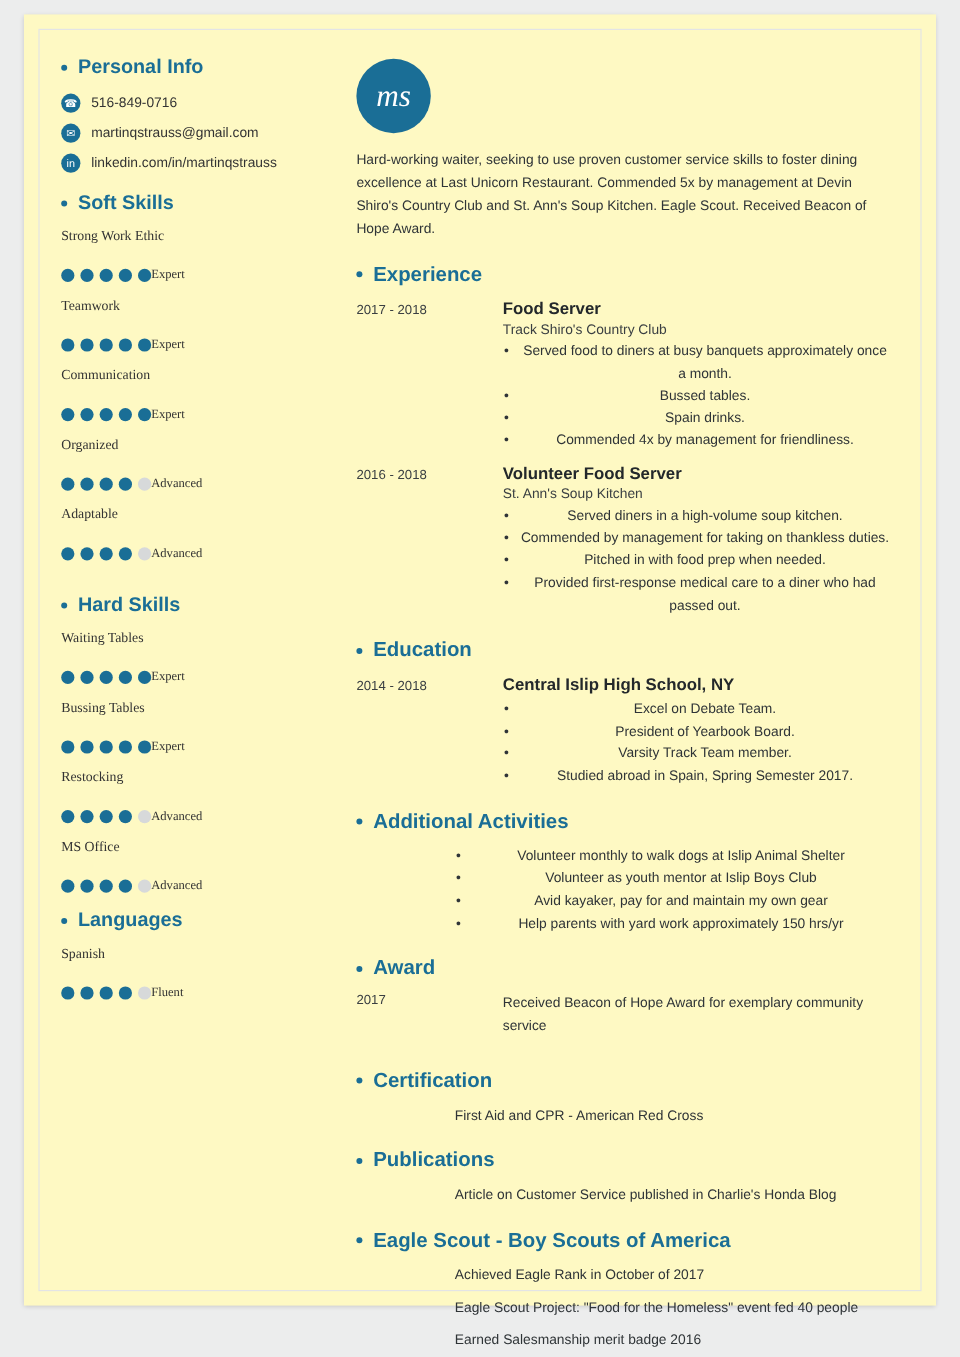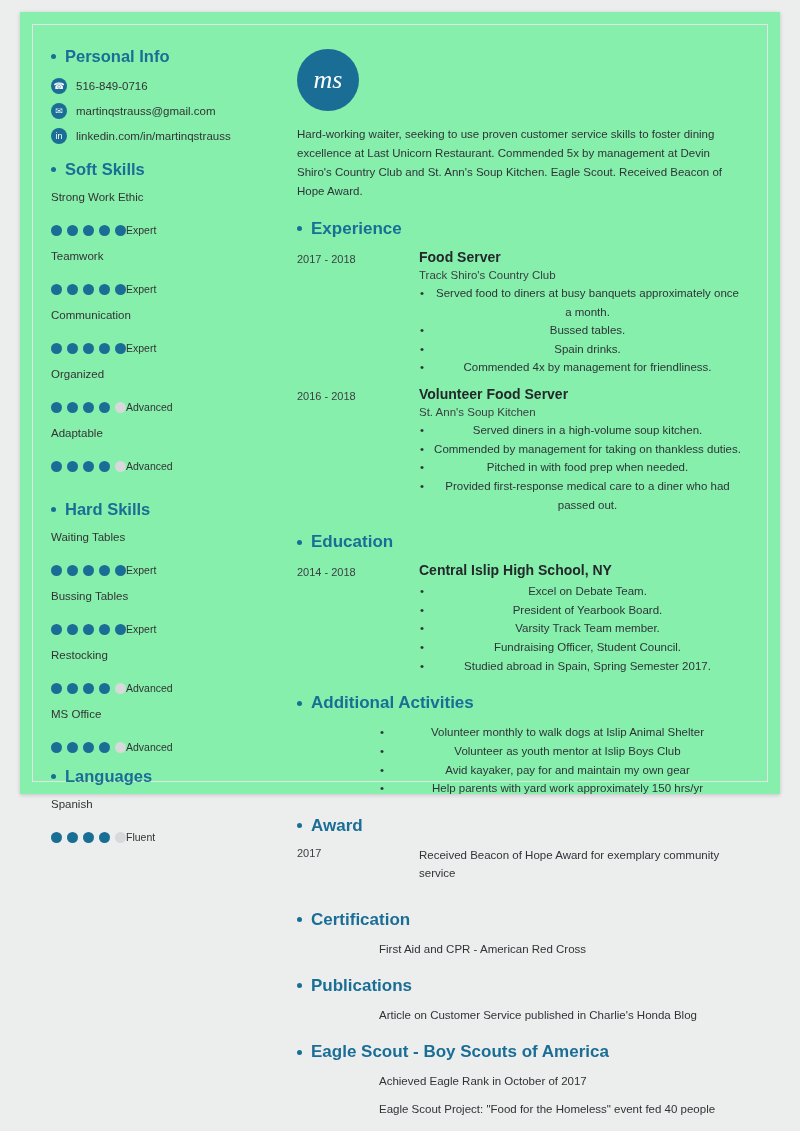--- a/index.html
+++ b/index.html
@@ -11,22 +11,22 @@
     height: 1131px;
     background: #eceded;
     font-family: "Liberation Sans", sans-serif;
     -webkit-font-smoothing: antialiased;
   }
   .page {
     position: absolute;
     left: 20px;
     top: 12px;
     width: 760px;
-    height: 782px;
-    background: #86efac;
+    height: 1076px;
+    background: #fef9c3;
     box-shadow: 0 1px 4px rgba(0,0,0,0.18);
     box-sizing: border-box;
   }
   .sheet {
     position: absolute;
     left: 12px;
     top: 12px;
     right: 12px;
     bottom: 12px;
     border: 1px solid #e3e4e5;
@@ -90,20 +90,21 @@
     line-height: 1;
   }
   .contact-text {
     font-size: 11.5px;
     color: #333;
   }
 
   
   .skill {
     margin-bottom: 6px;
+    font-family: Liberation Serif, serif;
   }
   .skill-name {
     font-size: 11.5px;
     color: #333;
     margin-bottom: 18px;
   }
   .dots-wrap {
     display: flex;
     flex-direction: row;
     align-items: flex-end;
@@ -453,21 +454,20 @@
         </div>
 
         <div class="entry">
           <div class="entry-date">2014 - 2018</div>
           <div class="entry-body">
             <div class="entry-title">Central Islip High School, NY</div>
             <ul class="bullets">
               <li>Excel on Debate Team.</li>
               <li>President of Yearbook Board.</li>
               <li>Varsity Track Team member.</li>
-              <li>Fundraising Officer, Student Council.</li>
               <li>Studied abroad in Spain, Spring Semester 2017.</li>
             </ul>
           </div>
         </div>
 
         <div class="sec-head">
           <span class="bullet"></span>
           <span>Additional Activities</span>
         </div>
         <div class="indent">

